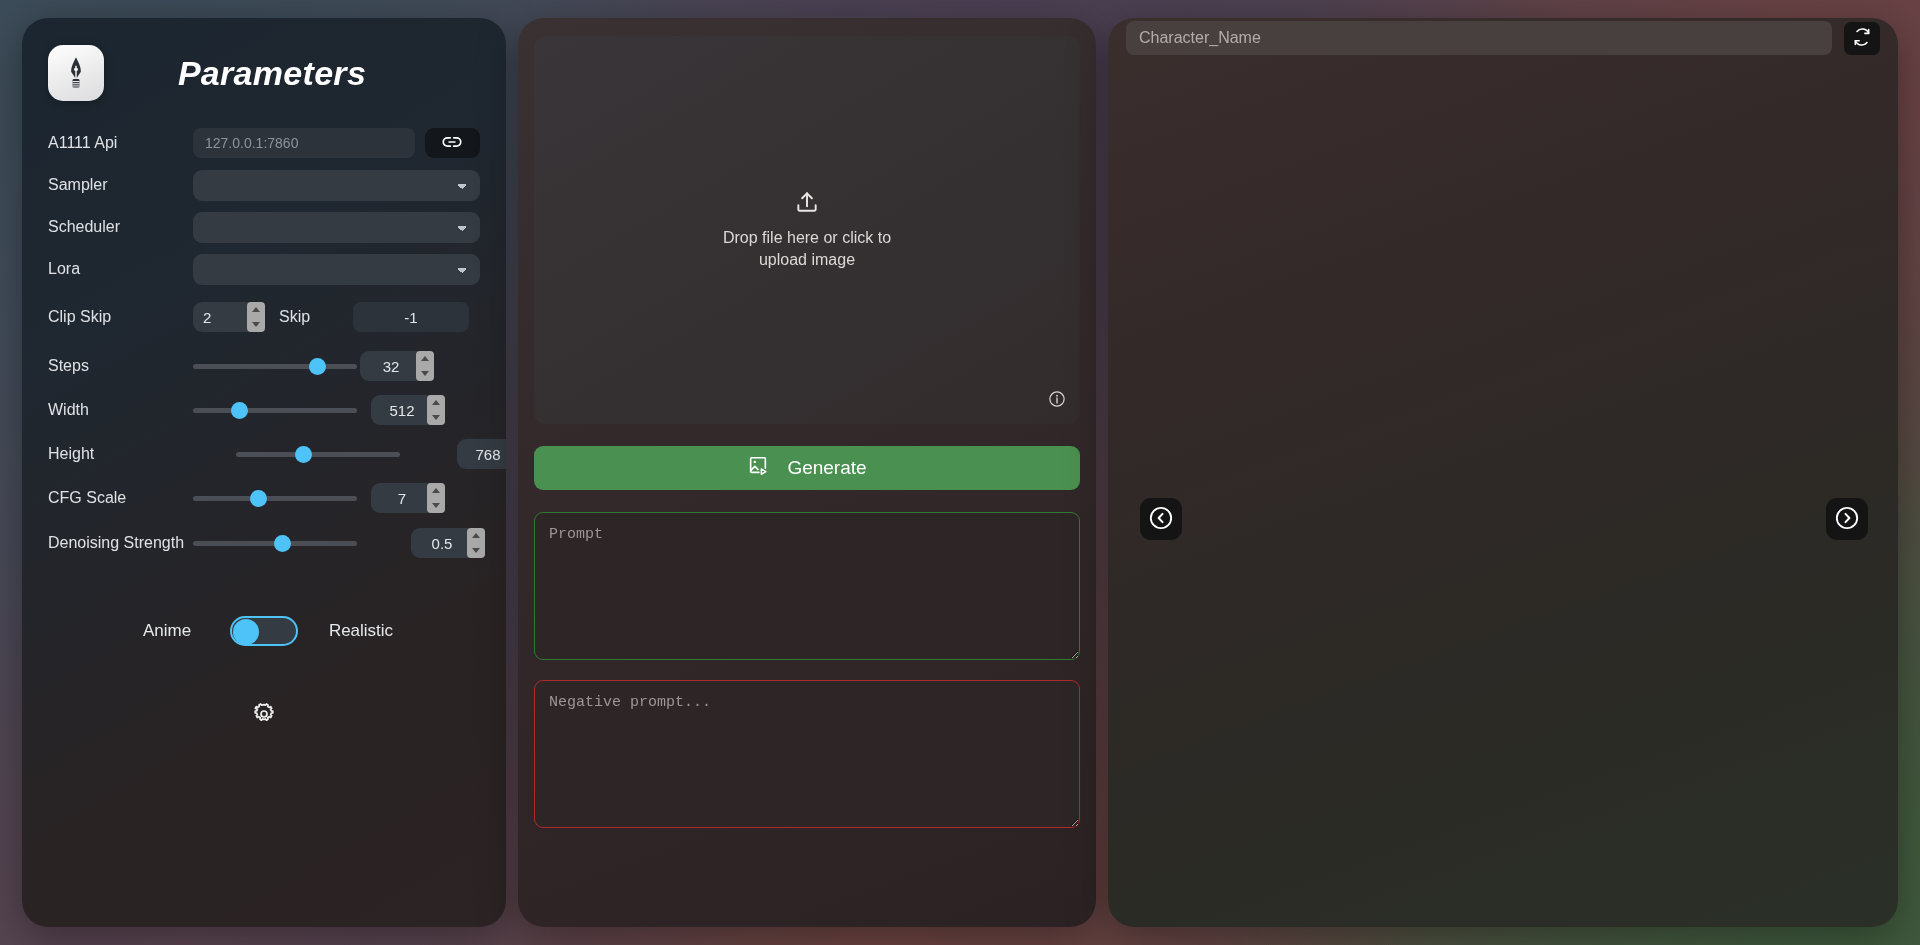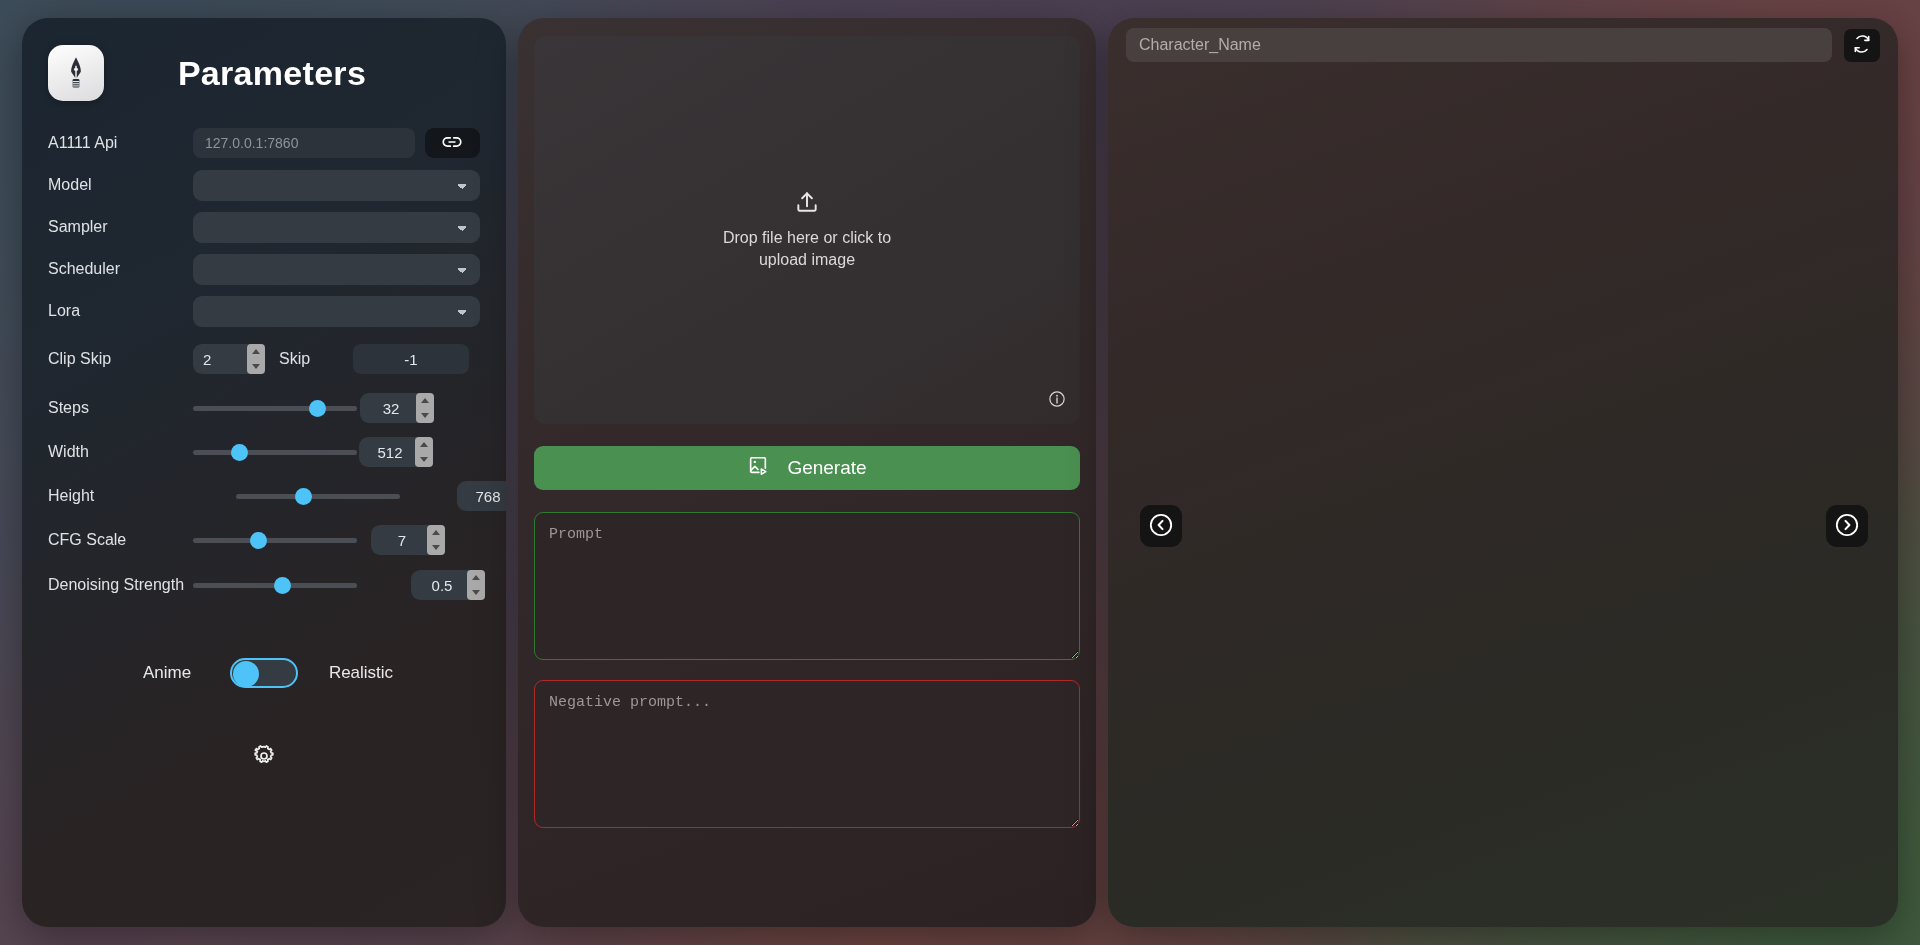--- a/index.html
+++ b/index.html
@@ -34,26 +34,26 @@
     background: linear-gradient(160deg, #3a3133 0%, #342a2b 35%, #2c2223 100%);
     position: relative; overflow: hidden;
     box-shadow: 0 10px 40px rgba(0,0,0,.35);
     padding: 18px 16px;
   }
   .panel-right {
     flex: 1; border-radius: 26px;
     background: linear-gradient(160deg, #3a2f2d 0%, #332928 30%, #2b2a25 70%, #2a3027 100%);
     position: relative; overflow: hidden;
     box-shadow: 0 10px 40px rgba(0,0,0,.35);
-    padding: 10px 18px;
+    padding: 3px 18px;
   }
 
   
   .l-inner { padding: 22px 26px 0 26px; }
-  .l-head { display: flex; align-items: center; gap: 0; height: 66px; margin-bottom: 16px; }
+  .l-head { display: flex; align-items: center; gap: 0; height: 66px; margin-bottom: 16px; font-style: italic; }
   .logo {
     width: 56px; height: 56px; border-radius: 15px;
     background: linear-gradient(160deg, #ffffff 0%, #e9e9ea 60%, #dcdcde 100%);
     display: flex; align-items: center; justify-content: center;
     box-shadow: 0 2px 8px rgba(0,0,0,.3);
     flex: none;
   }
   .page-title {
     flex: 1; text-align: center; color: #fff;
     font-size: 34px; font-weight: bold; letter-spacing: .3px;
@@ -205,24 +205,20 @@
             <svg width="20" height="14" viewBox="0 0 24 16">
               <path d="M10 3 H6.5 A5 5 0 0 0 6.5 13 H10" stroke="#fff" stroke-width="2" fill="none" stroke-linecap="round"></path>
               <path d="M14 3 H17.5 A5 5 0 0 1 17.5 13 H14" stroke="#fff" stroke-width="2" fill="none" stroke-linecap="round"></path>
               <path d="M8.5 8 H15.5" stroke="#fff" stroke-width="2" stroke-linecap="round"></path>
             </svg>
           </span>
         </button>
       </div>
 
       <div class="row">
-        <div class="row-label">Model</div>
-        <select class="sel" style="width:310px;"><option></option></select>
-      </div>
-      <div class="row">
         <div class="row-label">Sampler</div>
         <select class="sel" style="width:310px;"><option></option></select>
       </div>
       <div class="row">
         <div class="row-label">Scheduler</div>
         <select class="sel" style="width:310px;"><option></option></select>
       </div>
       <div class="row">
         <div class="row-label">Lora</div>
         <select class="sel" style="width:310px;"><option></option></select>
@@ -255,21 +251,21 @@
             </span>
         </div>
       </div>
 
       <div class="row" style="height:44px;">
         <div class="row-label">Width</div>
         <div class="slider">
           <div class="track"></div>
           <div class="thumb" style="left:38px;"></div>
         </div>
-        <div class="spin-wrap" style="margin-left:2px;">
+        <div class="spin-wrap" style="margin-left:14px;">
           <input type="number" style="width: 74px;" value="512">
           <span class="spin-arrows">
               <i class="ar up"></i>
               <i class="ar dn"></i>
             </span>
         </div>
       </div>
 
       <div class="row" style="height:44px;gap:43px;">
         <div class="row-label">Height</div>

